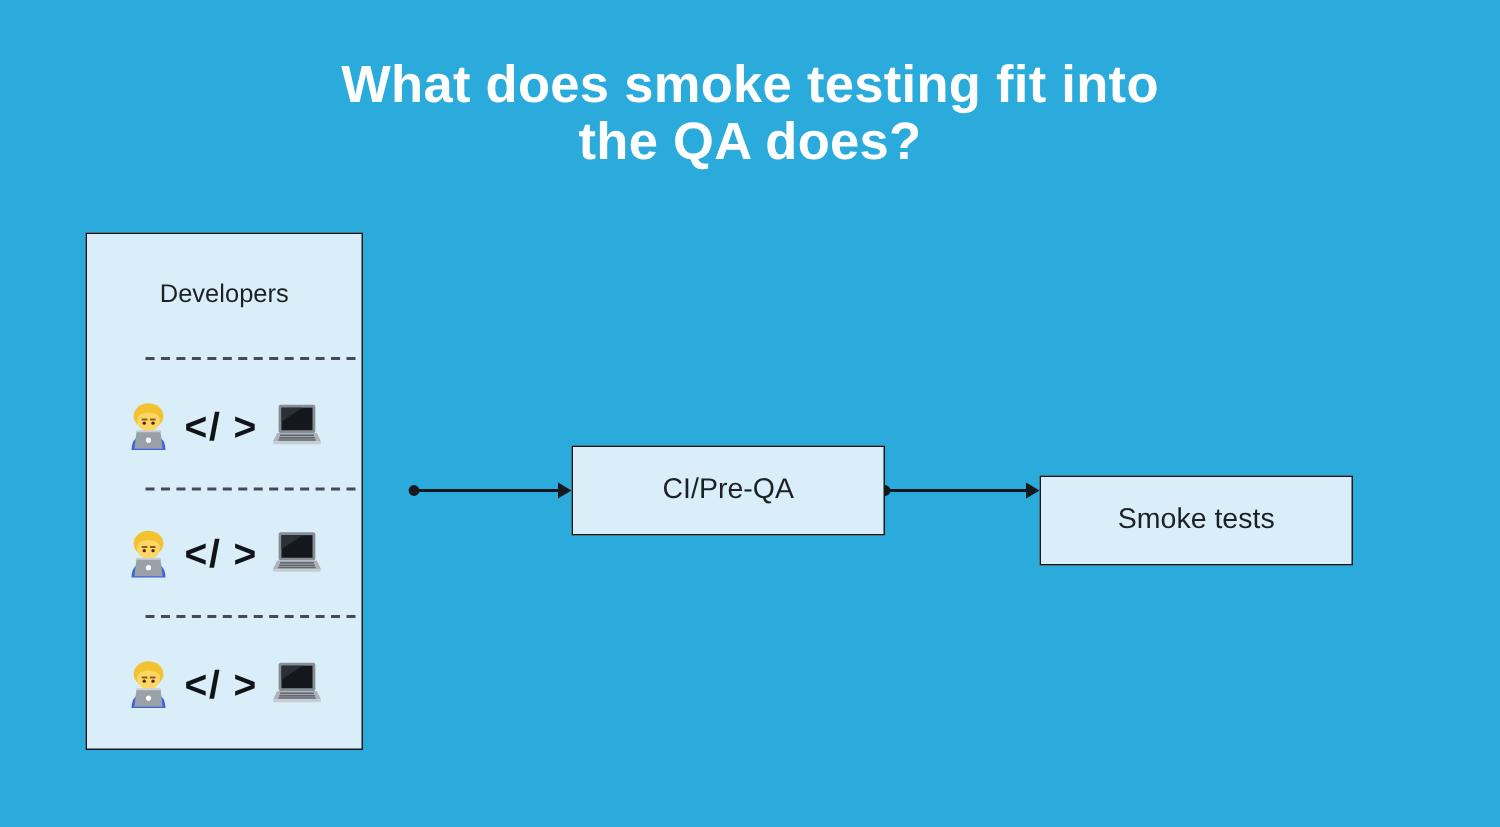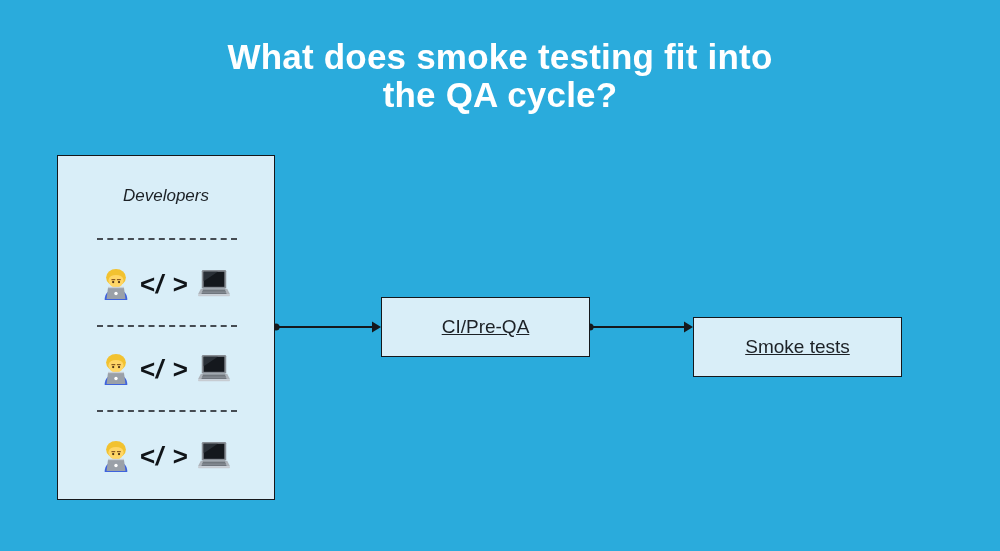--- a/index.html
+++ b/index.html
@@ -25,24 +25,23 @@
     position:absolute;top:38px;left:0;width:1000px;
     text-align:center;
     color:var(--title-color);
     font-weight:bold;
     font-size:35px;
     line-height:38px;
     letter-spacing:0.2px;
   }
 
   .dev-box{
-    position:absolute;left:57px;top:155px;width:218px;height:345px;
+    position:absolute;left:57px;top:155px;width:185px;height:345px;
     background:var(--box-fill);
     border:1px solid var(--box-border);
-    font-style:italic;
   }
   .dev-label{
     position:absolute;top:30px;left:0;width:100%;
     text-align:center;
     font-size:17px;color:var(--text-color);
   }
   .divider{
     position:absolute;left:39px;width:140px;height:0;
     border-top:2px dashed var(--divider);
   }
@@ -60,38 +59,38 @@
     font-size:26px;font-weight:600;color:#101418;
     letter-spacing:1px;white-space:pre;
   }
   .emoji-svg{display:block;}
 
   .node{
     position:absolute;top:297px;width:209px;height:60px;
     background:var(--box-fill);
     border:1px solid var(--box-border);
     display:flex;align-items:center;justify-content:center;
-    font-size:19px;color:var(--text-color);text-decoration:underline;
+    font-size:19px;color:var(--text-color);
   }
   .node.ci{left:381px;}
   .node.smoke{left:693px;margin-top:20px;}
 
   .connector-layer{
     position:absolute;inset:0;width:1000px;height:551px;
     pointer-events:none;
   }
 </style>
 </head>
 <body>
 
 <div class="canvas">
 
   <div class="title">
     <div>What does smoke testing fit into</div>
-    <div>the QA cycle?</div>
+    <div>the QA does?</div>
   </div>
 
   <svg class="connector-layer" viewBox="0 0 1000 551" xmlns="http://www.w3.org/2000/svg">
     <g stroke="#15181c" fill="#15181c">
       <circle cx="276" cy="327" r="3.6" stroke="none"></circle>
       <line x1="276" y1="327" x2="374" y2="327" stroke-width="2"></line>
       <polygon points="372,321.6 381,327 372,332.4" stroke="none"></polygon>
     </g>
     <g stroke="#15181c" fill="#15181c">
       <circle cx="590" cy="327" r="3.6" stroke="none"></circle>

